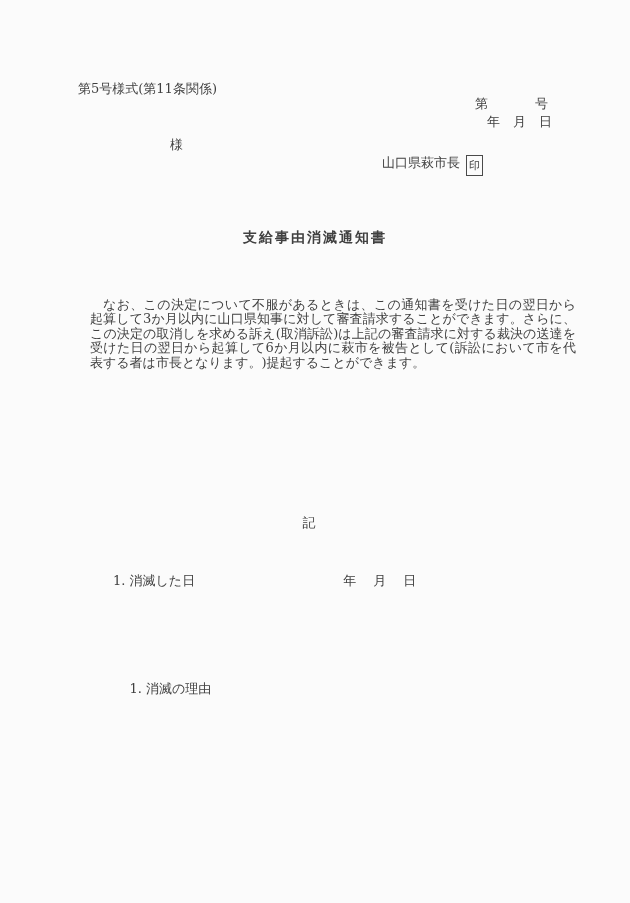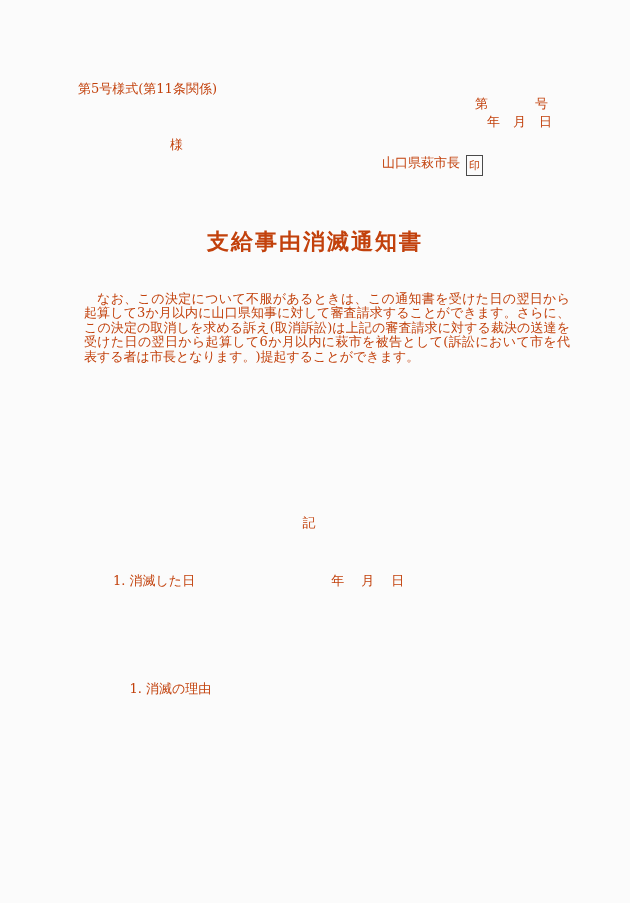--- a/index.html
+++ b/index.html
@@ -5,21 +5,21 @@
   html, body {
     margin: 0;
     padding: 0;
     background: #fbfbfb;
   }
   .page {
     position: relative;
     width: 630px;
     height: 789px;
     background: #fbfbfb;
-    color: #c2410c;
+    color: #404040;
     font-family: "DejaVu Serif", "Liberation Serif", serif;
     font-size: 13px;
     line-height: 1.15;
     overflow: hidden;
   }
   .abs { position: absolute; white-space: pre; }
 
   .form-number { left: 78px; top: 82px; }
 
   .doc-no {
@@ -47,45 +47,45 @@
     font-size: 11px;
     line-height: 1;
     position: relative;
     top: -1px;
   }
 
   .title {
     left: 0; right: 0; top: 229px;
     margin: 0;
     text-align: center;
-    font-size: 22px;
+    font-size: 14px;
     font-weight: bold;
     letter-spacing: 2px;
     white-space: pre;
   }
 
   .notice {
     left: 72px; top: 280px;
     width: 486px;
-    margin: 12px;
+    margin: 18px;
     white-space: normal;
     text-indent: 1em;
     text-align: justify;
     font-size: 13px;
     line-height: 14.4px;
     letter-spacing: 0;
   }
 
   .ki {
     left: 0; right: 0; top: 516px;
     text-align: center;
     padding-right: 12px;
   }
 
-  .item1 { left: 113px; top: 574px; display: flex; }
+  .item1 { left: 113px; top: 574px; display: flex; gap: 12px; }
   .item1 .item-date {
     margin-left: 136px;
     letter-spacing: 2px;
     white-space: pre;
   }
   .item2 { left: 113px; top: 667px; }
 </style>
 </head>
 <body>
 

